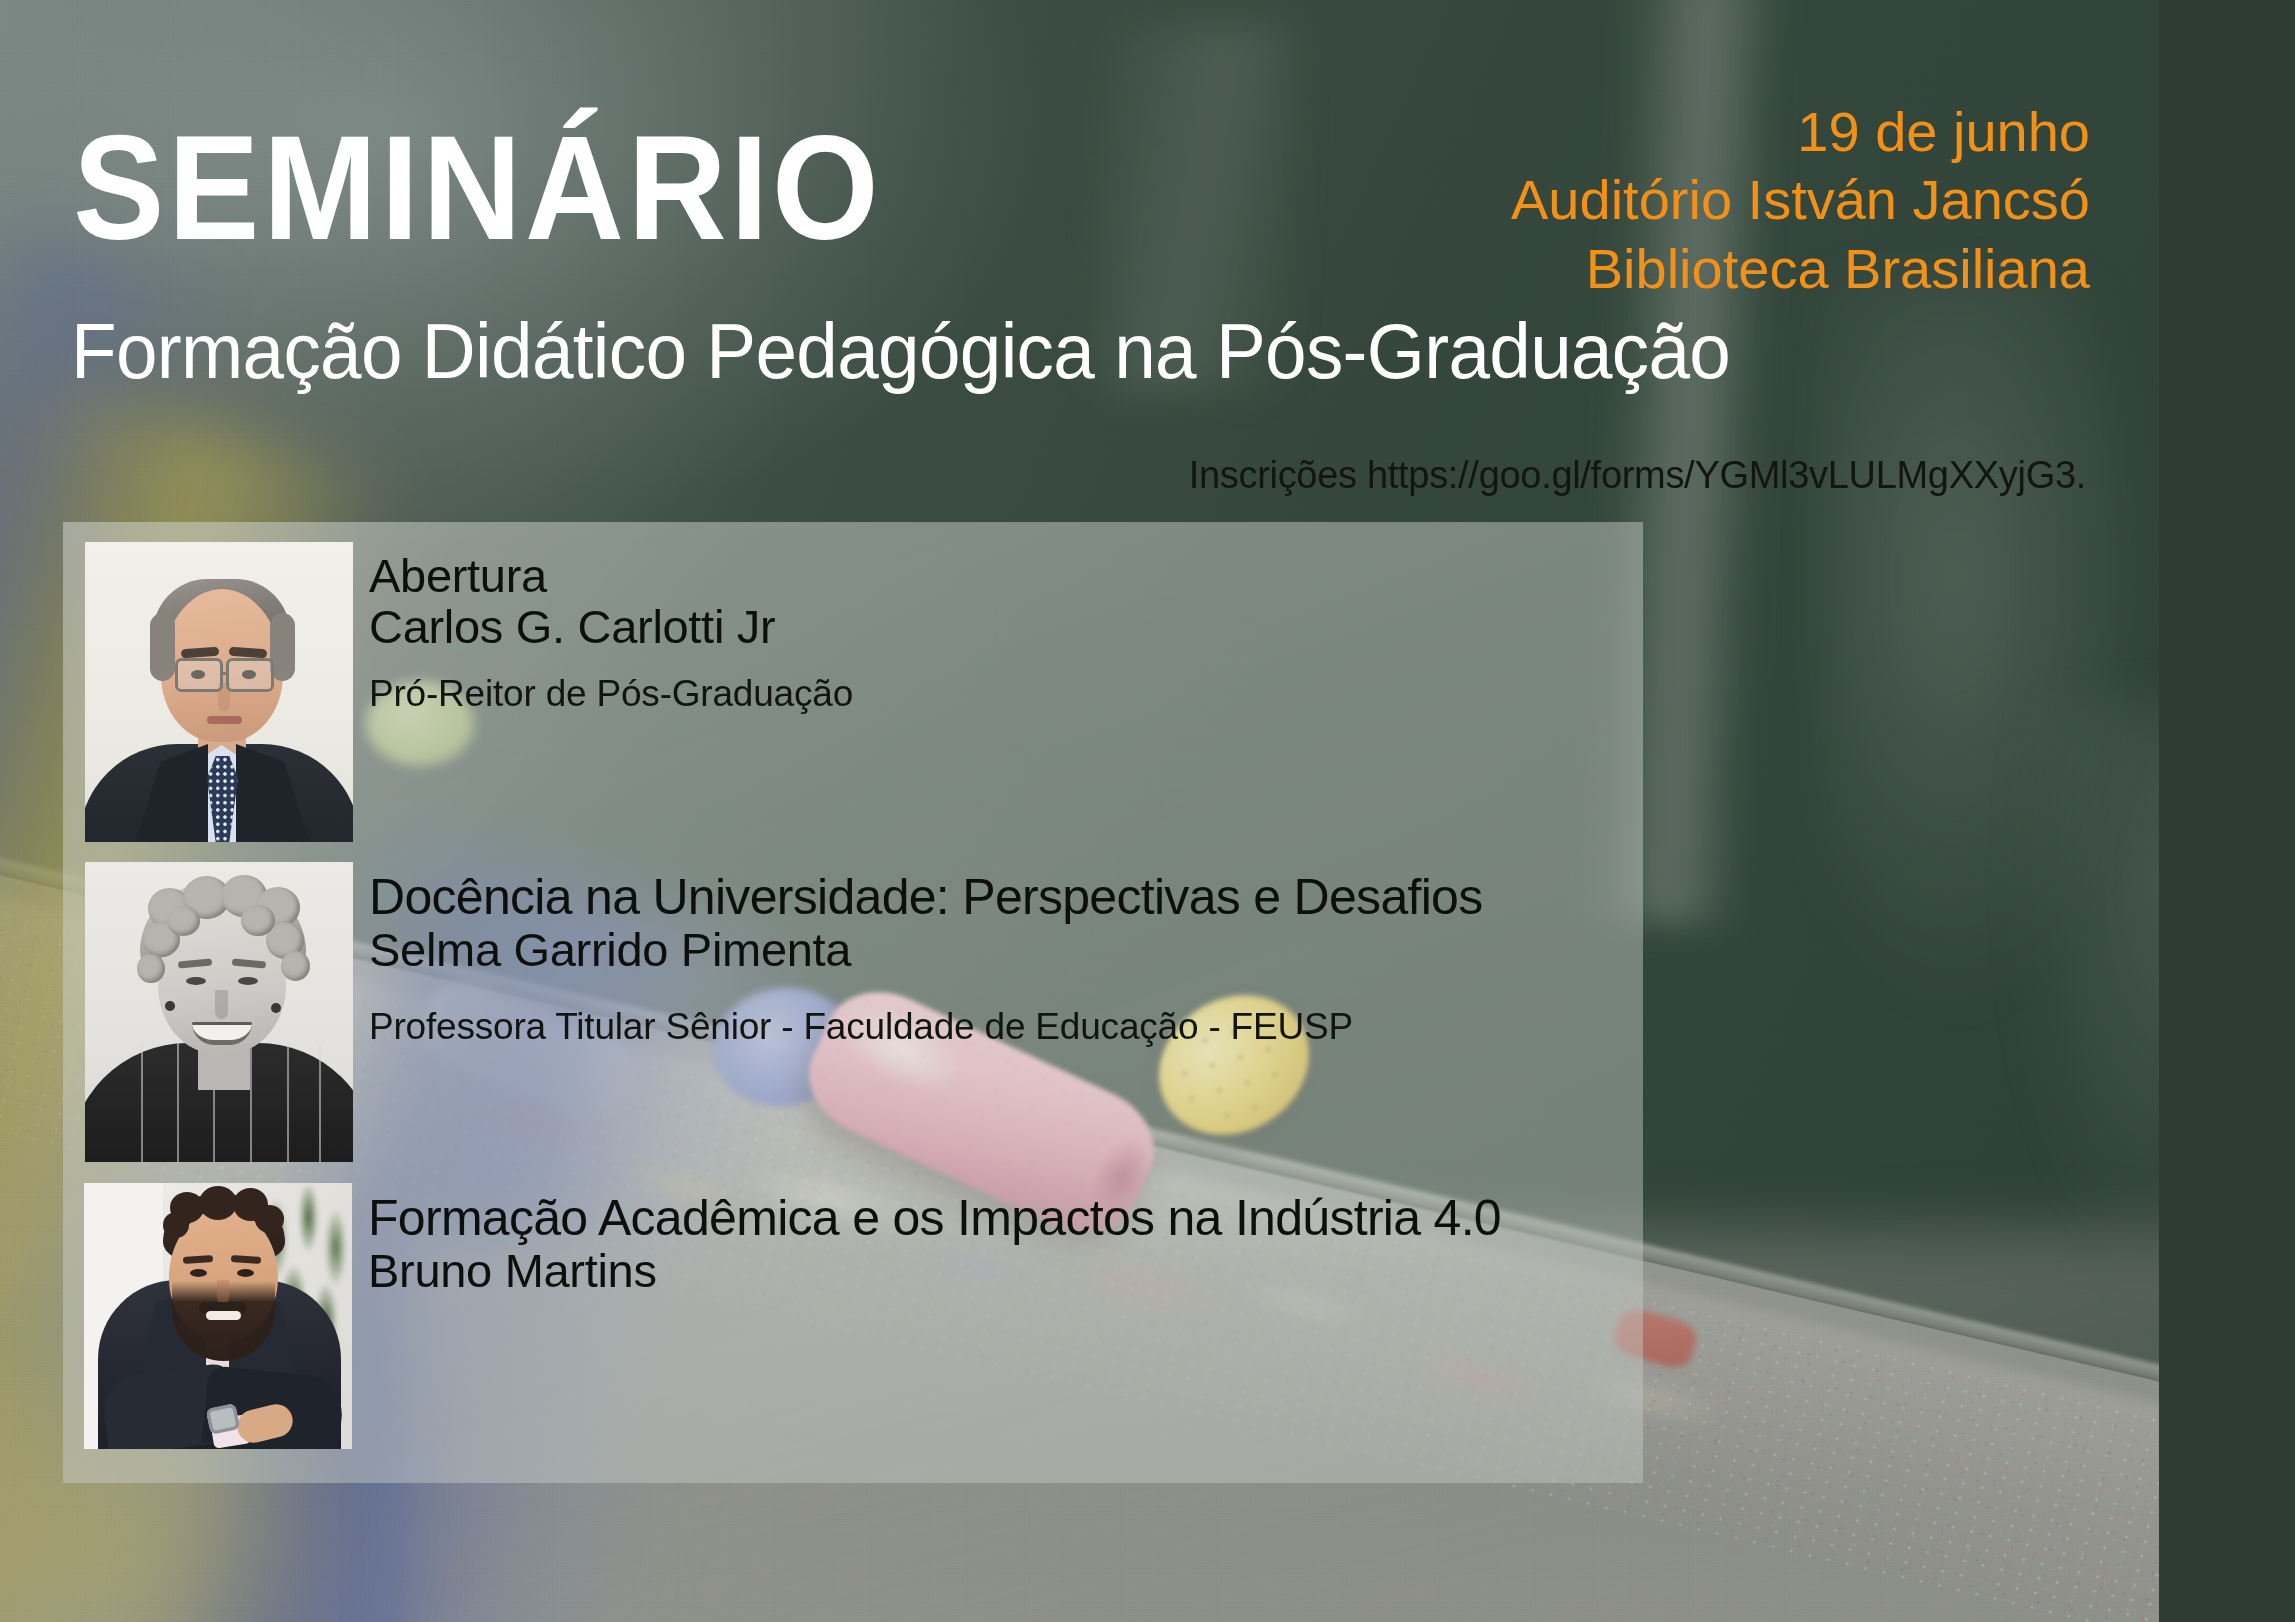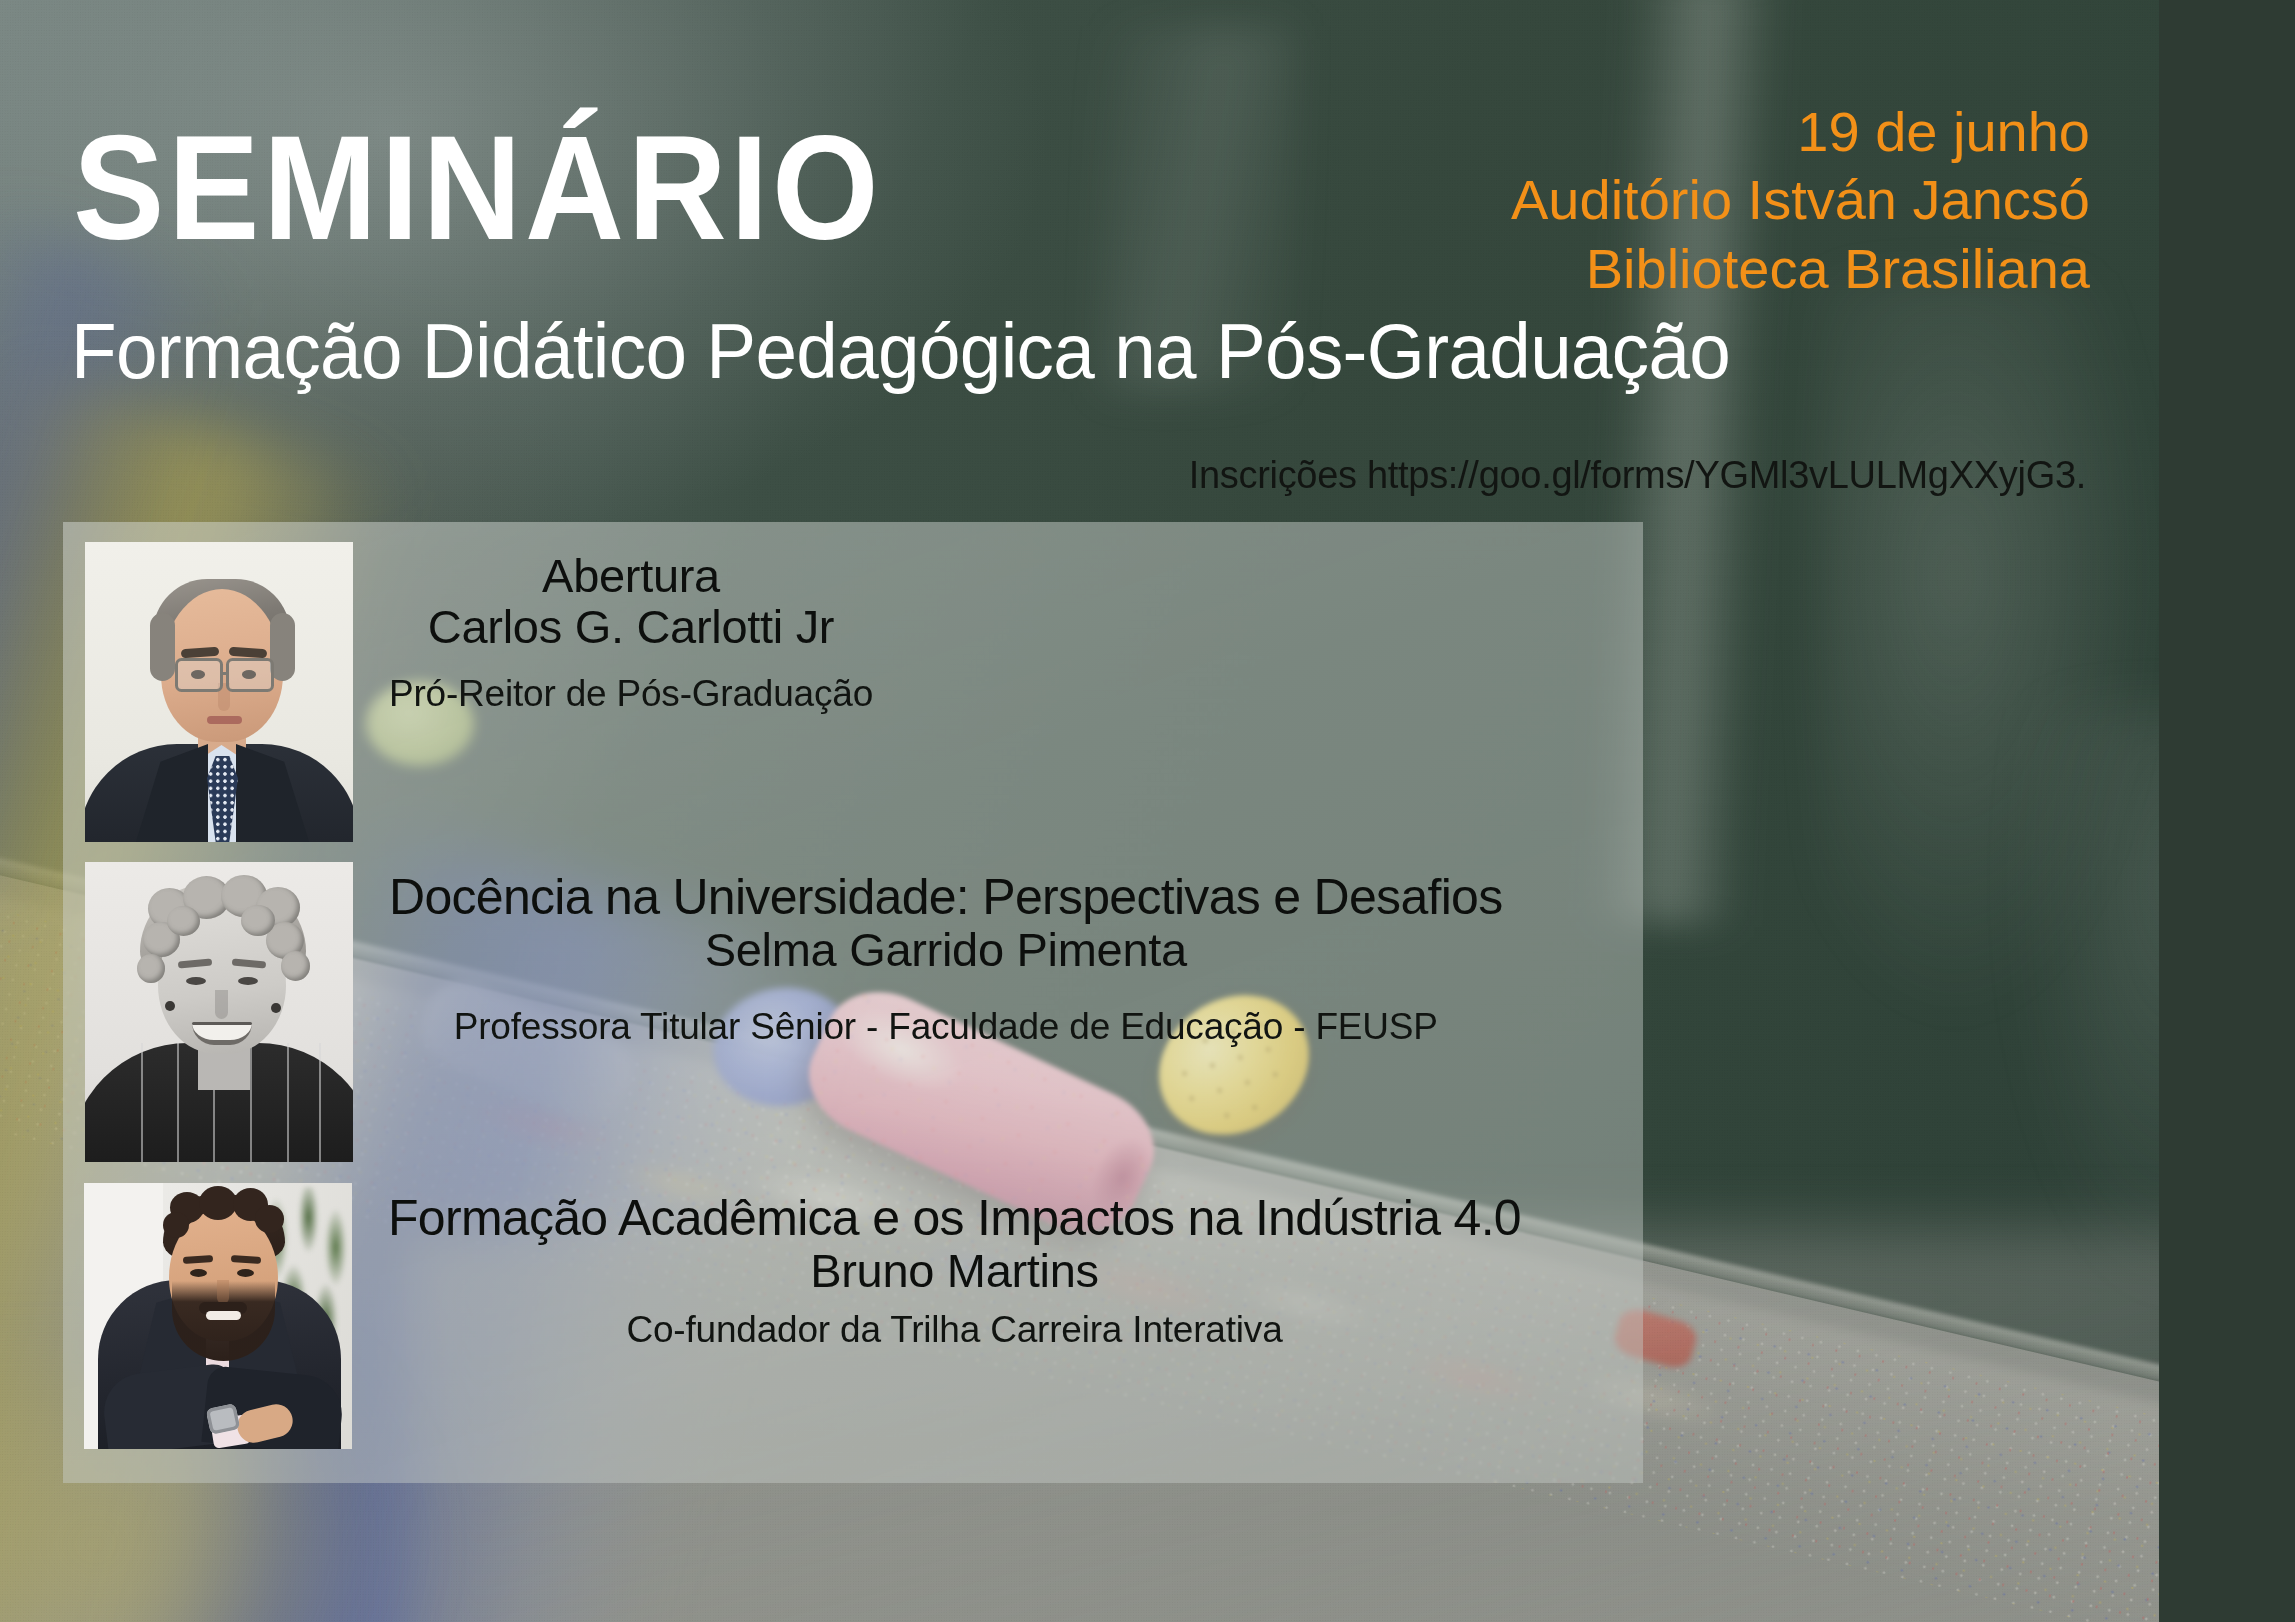--- a/index.html
+++ b/index.html
@@ -308,21 +308,21 @@
   .sp3 { left: 84px; top: 1183px; }
 
   .photo {
     width: 268px; height: 300px;
     overflow: hidden;
     flex: 0 0 auto;
     position: relative;
     background: #eceae4;
   }
   .sp3 .photo { height: 266px; }
-  .sp-text { margin-left: 36px; padding-top: 9.2px; text-align: center; }
+  .sp-text { margin-left: 16px; padding-top: 9.2px; }
 
   .sp-kicker {
     font-size: 47px; color: #0d0f0d; font-weight: 400;
     letter-spacing: -0.3px; line-height: 1.06; white-space: nowrap;
   }
   .sp-title {
     font-size: 50px; color: #0d0f0d; font-weight: 400;
     letter-spacing: -0.7px; line-height: 1.05; white-space: nowrap;
   }
   .sp-name {
@@ -668,19 +668,18 @@
       <div class="pf p3-browR"></div>
       <div class="pf p3-nose"></div>
       <div class="pf p3-eyeL"></div>
       <div class="pf p3-eyeR"></div>
       <div class="pf p3-mustache"></div>
       <div class="pf p3-mouth"></div>
     </div>
     <div class="sp-text">
       <div class="sp-title">Formação Acadêmica e os Impactos na Indústria 4.0</div>
       <div class="sp-name">Bruno Martins</div>
-      <div class="sp-role">Co-fundador da Trilha Carreira Interativa</div>
     </div>
   </div>
 
 
 </div>
 
 
 </body></html>

